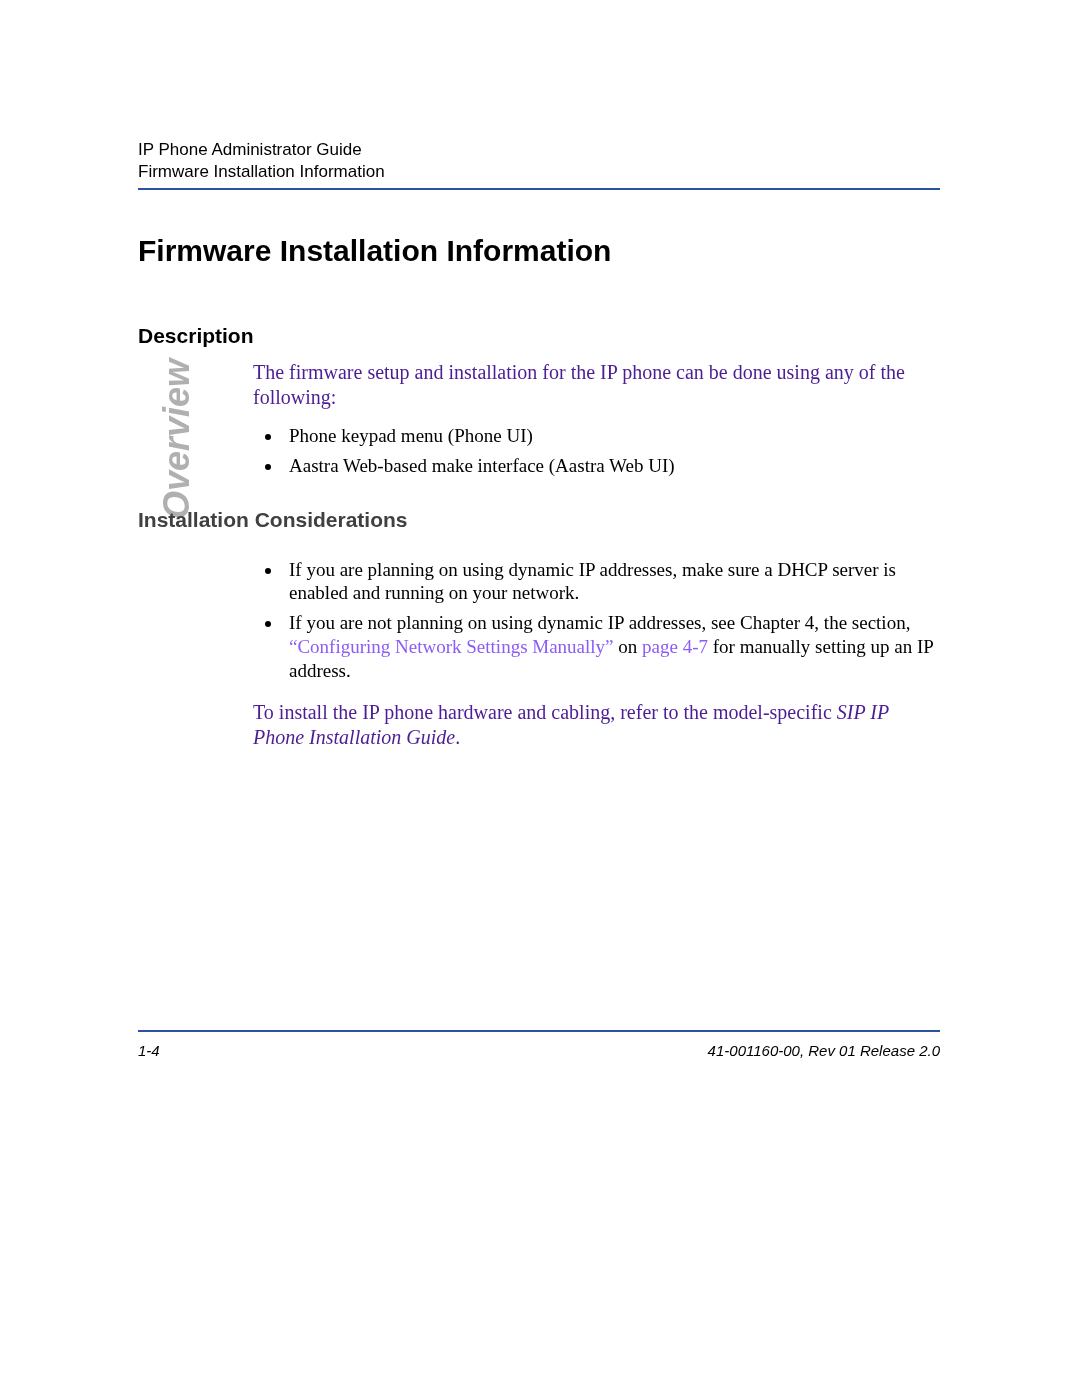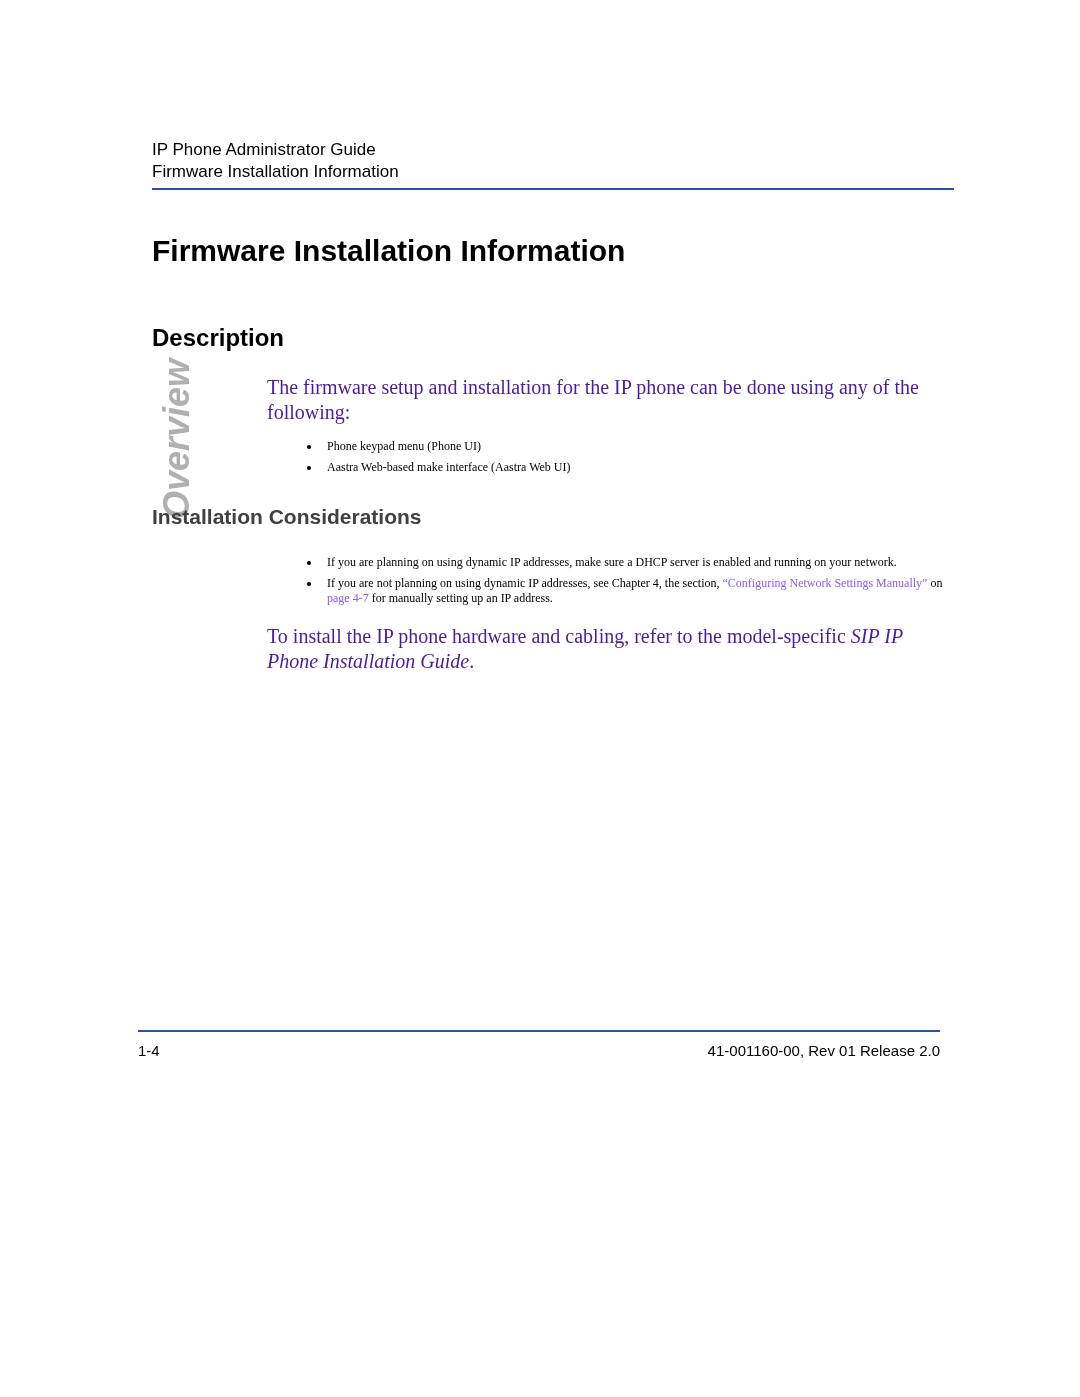--- a/index.html
+++ b/index.html
@@ -9,21 +9,21 @@
     }
     body {
       width: 1080px;
       height: 1397px;
       background: #ffffff;
       font-family: 'Times New Roman', Times, serif;
       position: relative;
     }
     .page {
       position: absolute;
-      left: 152px;
+      left: 138px;
       top: 140px;
       width: 802px;
     }
     .header-line1 {
       font-family: Arial, Helvetica, sans-serif;
       font-size: 17px;
       color: #000;
       margin-bottom: 2px;
     }
     .header-line2 {
@@ -39,44 +39,43 @@
     }
     .main-title {
       font-family: Arial, Helvetica, sans-serif;
       font-size: 30px;
       font-weight: bold;
       color: #000;
       margin-bottom: 56px;
     }
     .section-title {
       font-family: Arial, Helvetica, sans-serif;
-      font-size: 24px;
+      font-size: 21px;
       font-weight: bold;
       color: #000;
-      margin-bottom: 23px;
+      margin-bottom: 12px;
     }
     .body-text {
       font-size: 20px;
       color: #4c1d95;
       line-height: 1.25;
       margin-left: 115px;
       margin-bottom: 14px;
     }
     ul.body-list {
       margin-left: 115px;
       padding-left: 30px;
       margin-bottom: 18px;
     }
     ul.body-list li {
-      font-size: 12px;
+      font-size: 19px;
       color: #000;
       line-height: 1.25;
       margin-bottom: 6px;
       padding-left: 6px;
-      margin-left: 24px;
     }
     .considerations-title {
       font-family: Arial, Helvetica, sans-serif;
       font-size: 21px;
       font-weight: bold;
       color: #404040;
       margin-top: 30px;
       margin-bottom: 26px;
     }
     .link {
@@ -111,20 +110,21 @@
     .footer {
       position: absolute;
       left: 138px;
       top: 1042px;
       width: 802px;
       display: flex;
       justify-content: space-between;
       font-family: Arial, Helvetica, sans-serif;
       font-size: 15px;
       color: #000;
+      font-style: italic;
     }
   </style>
 </head>
 <body>
 
 <div class="side-tab-wrap">
   <div class="side-tab-inner">Overview</div>
 </div>
 
 <div class="page">

